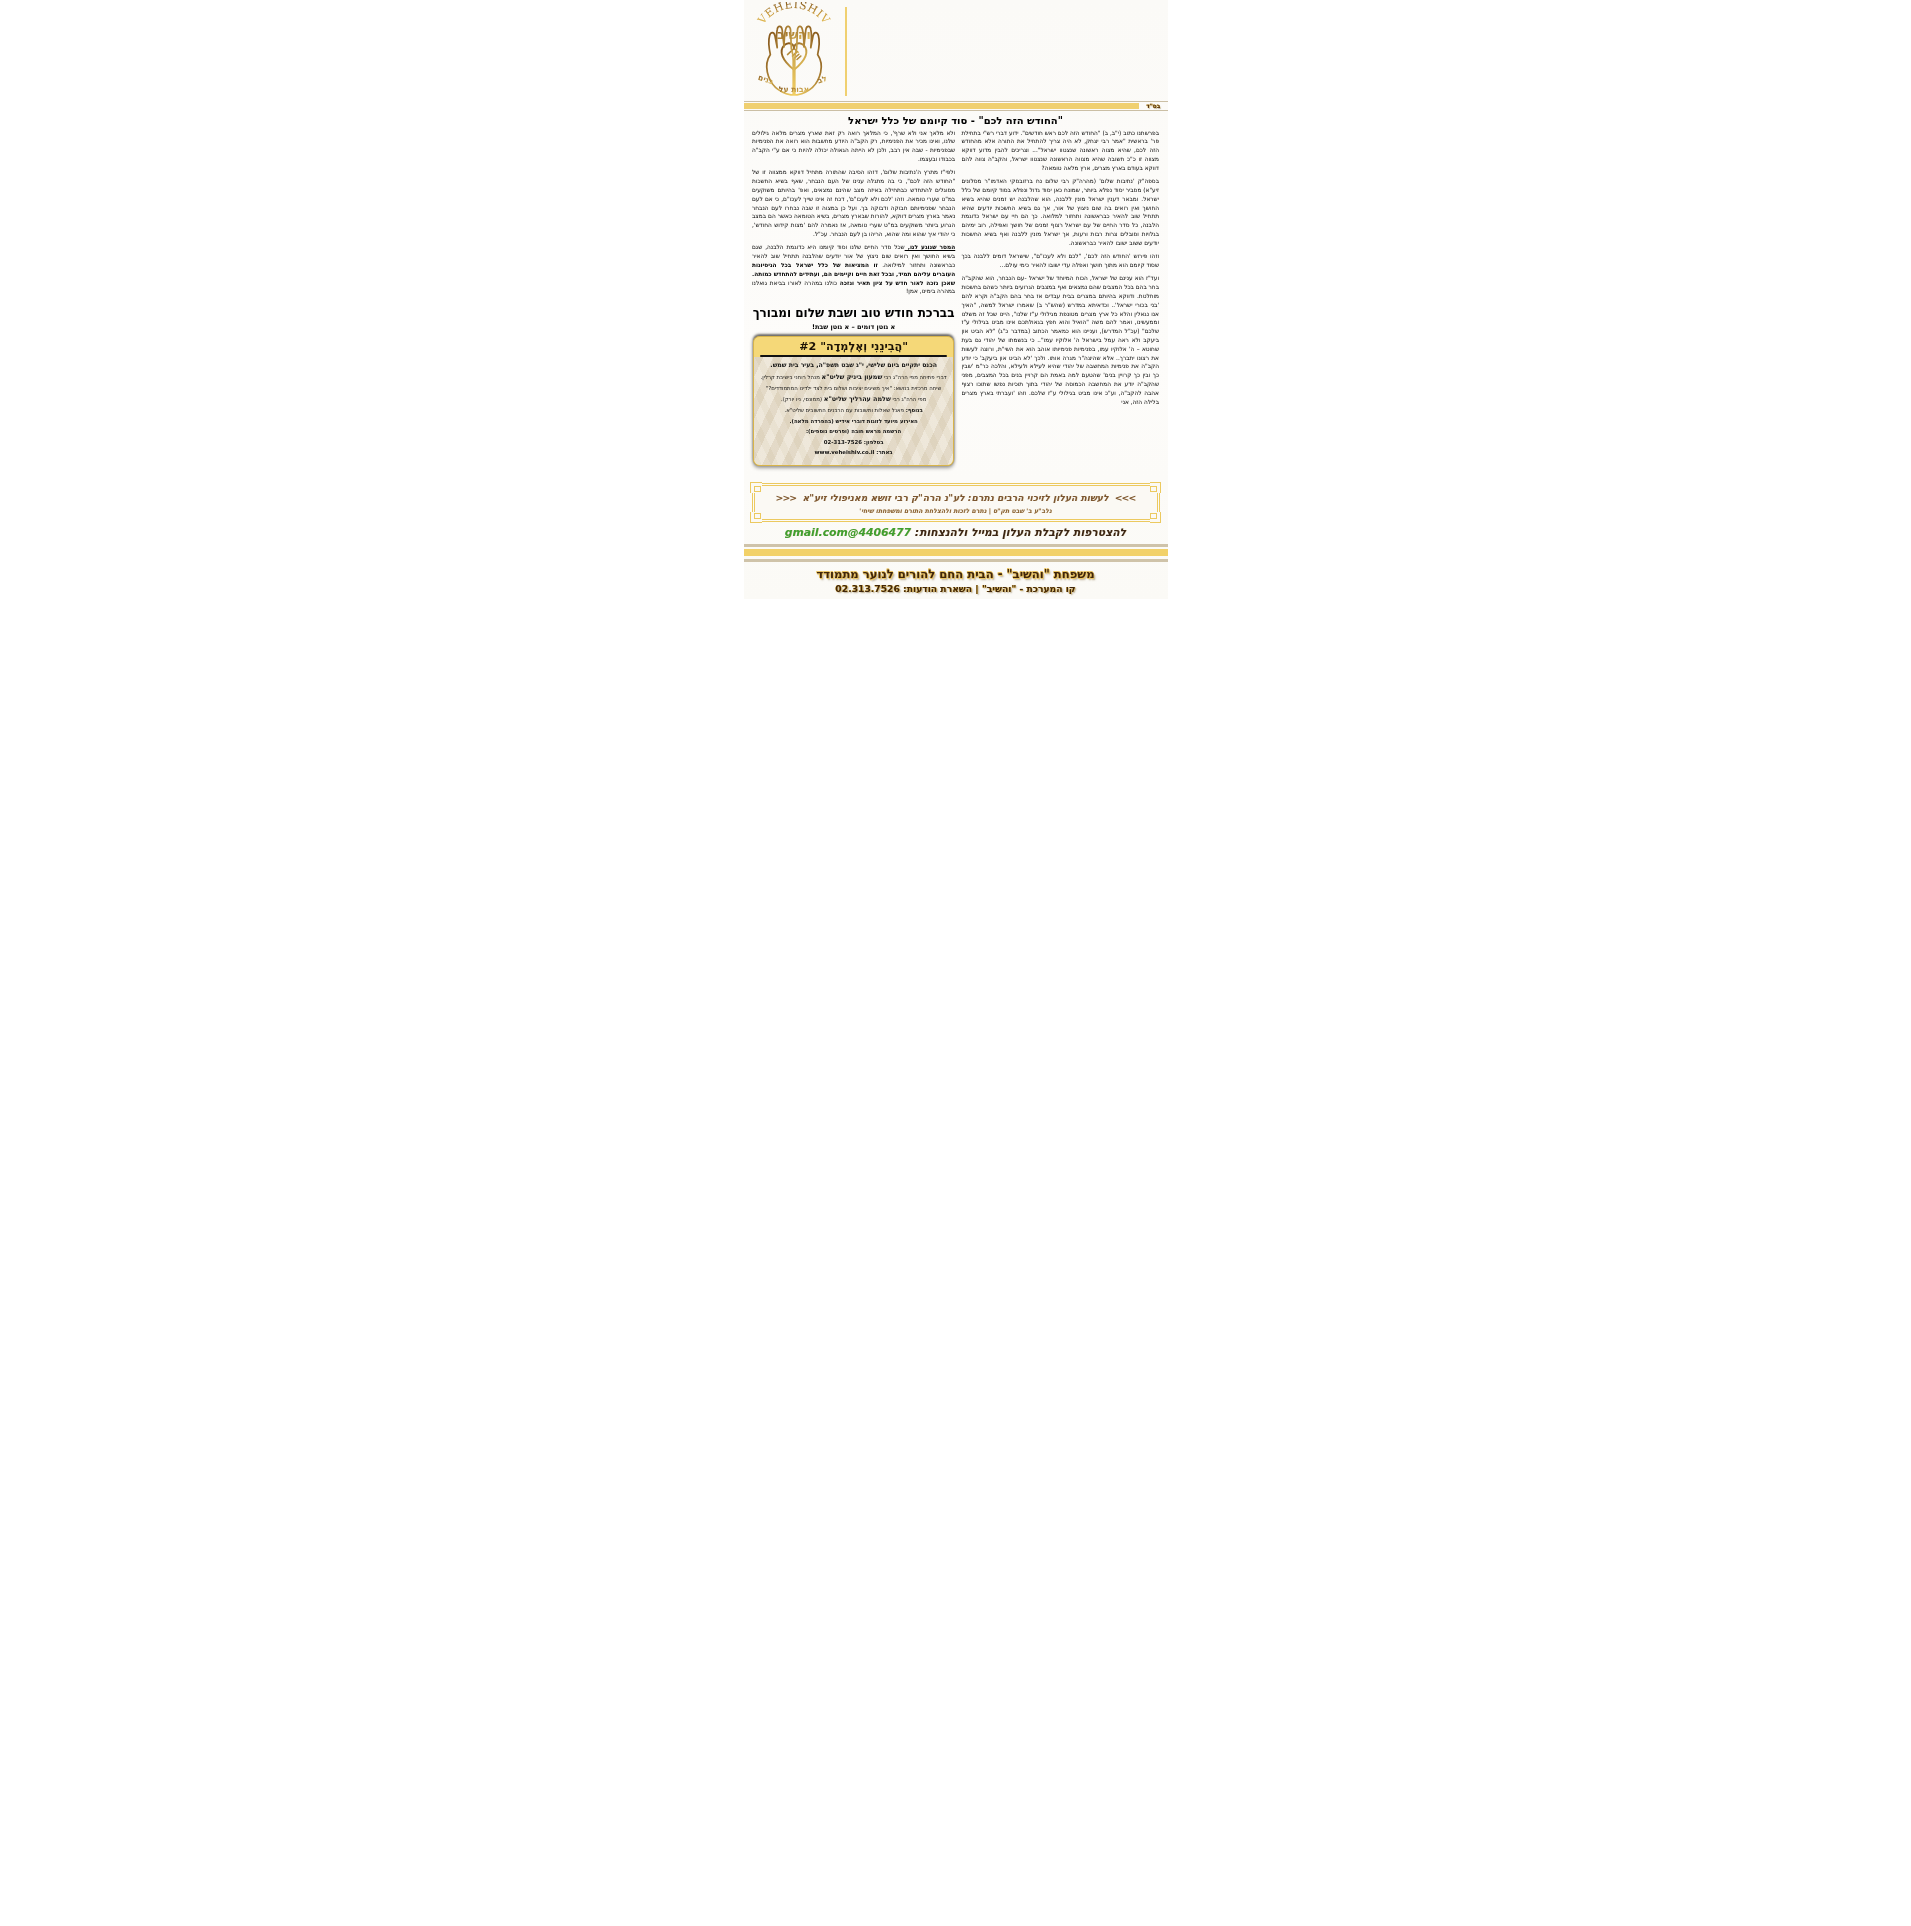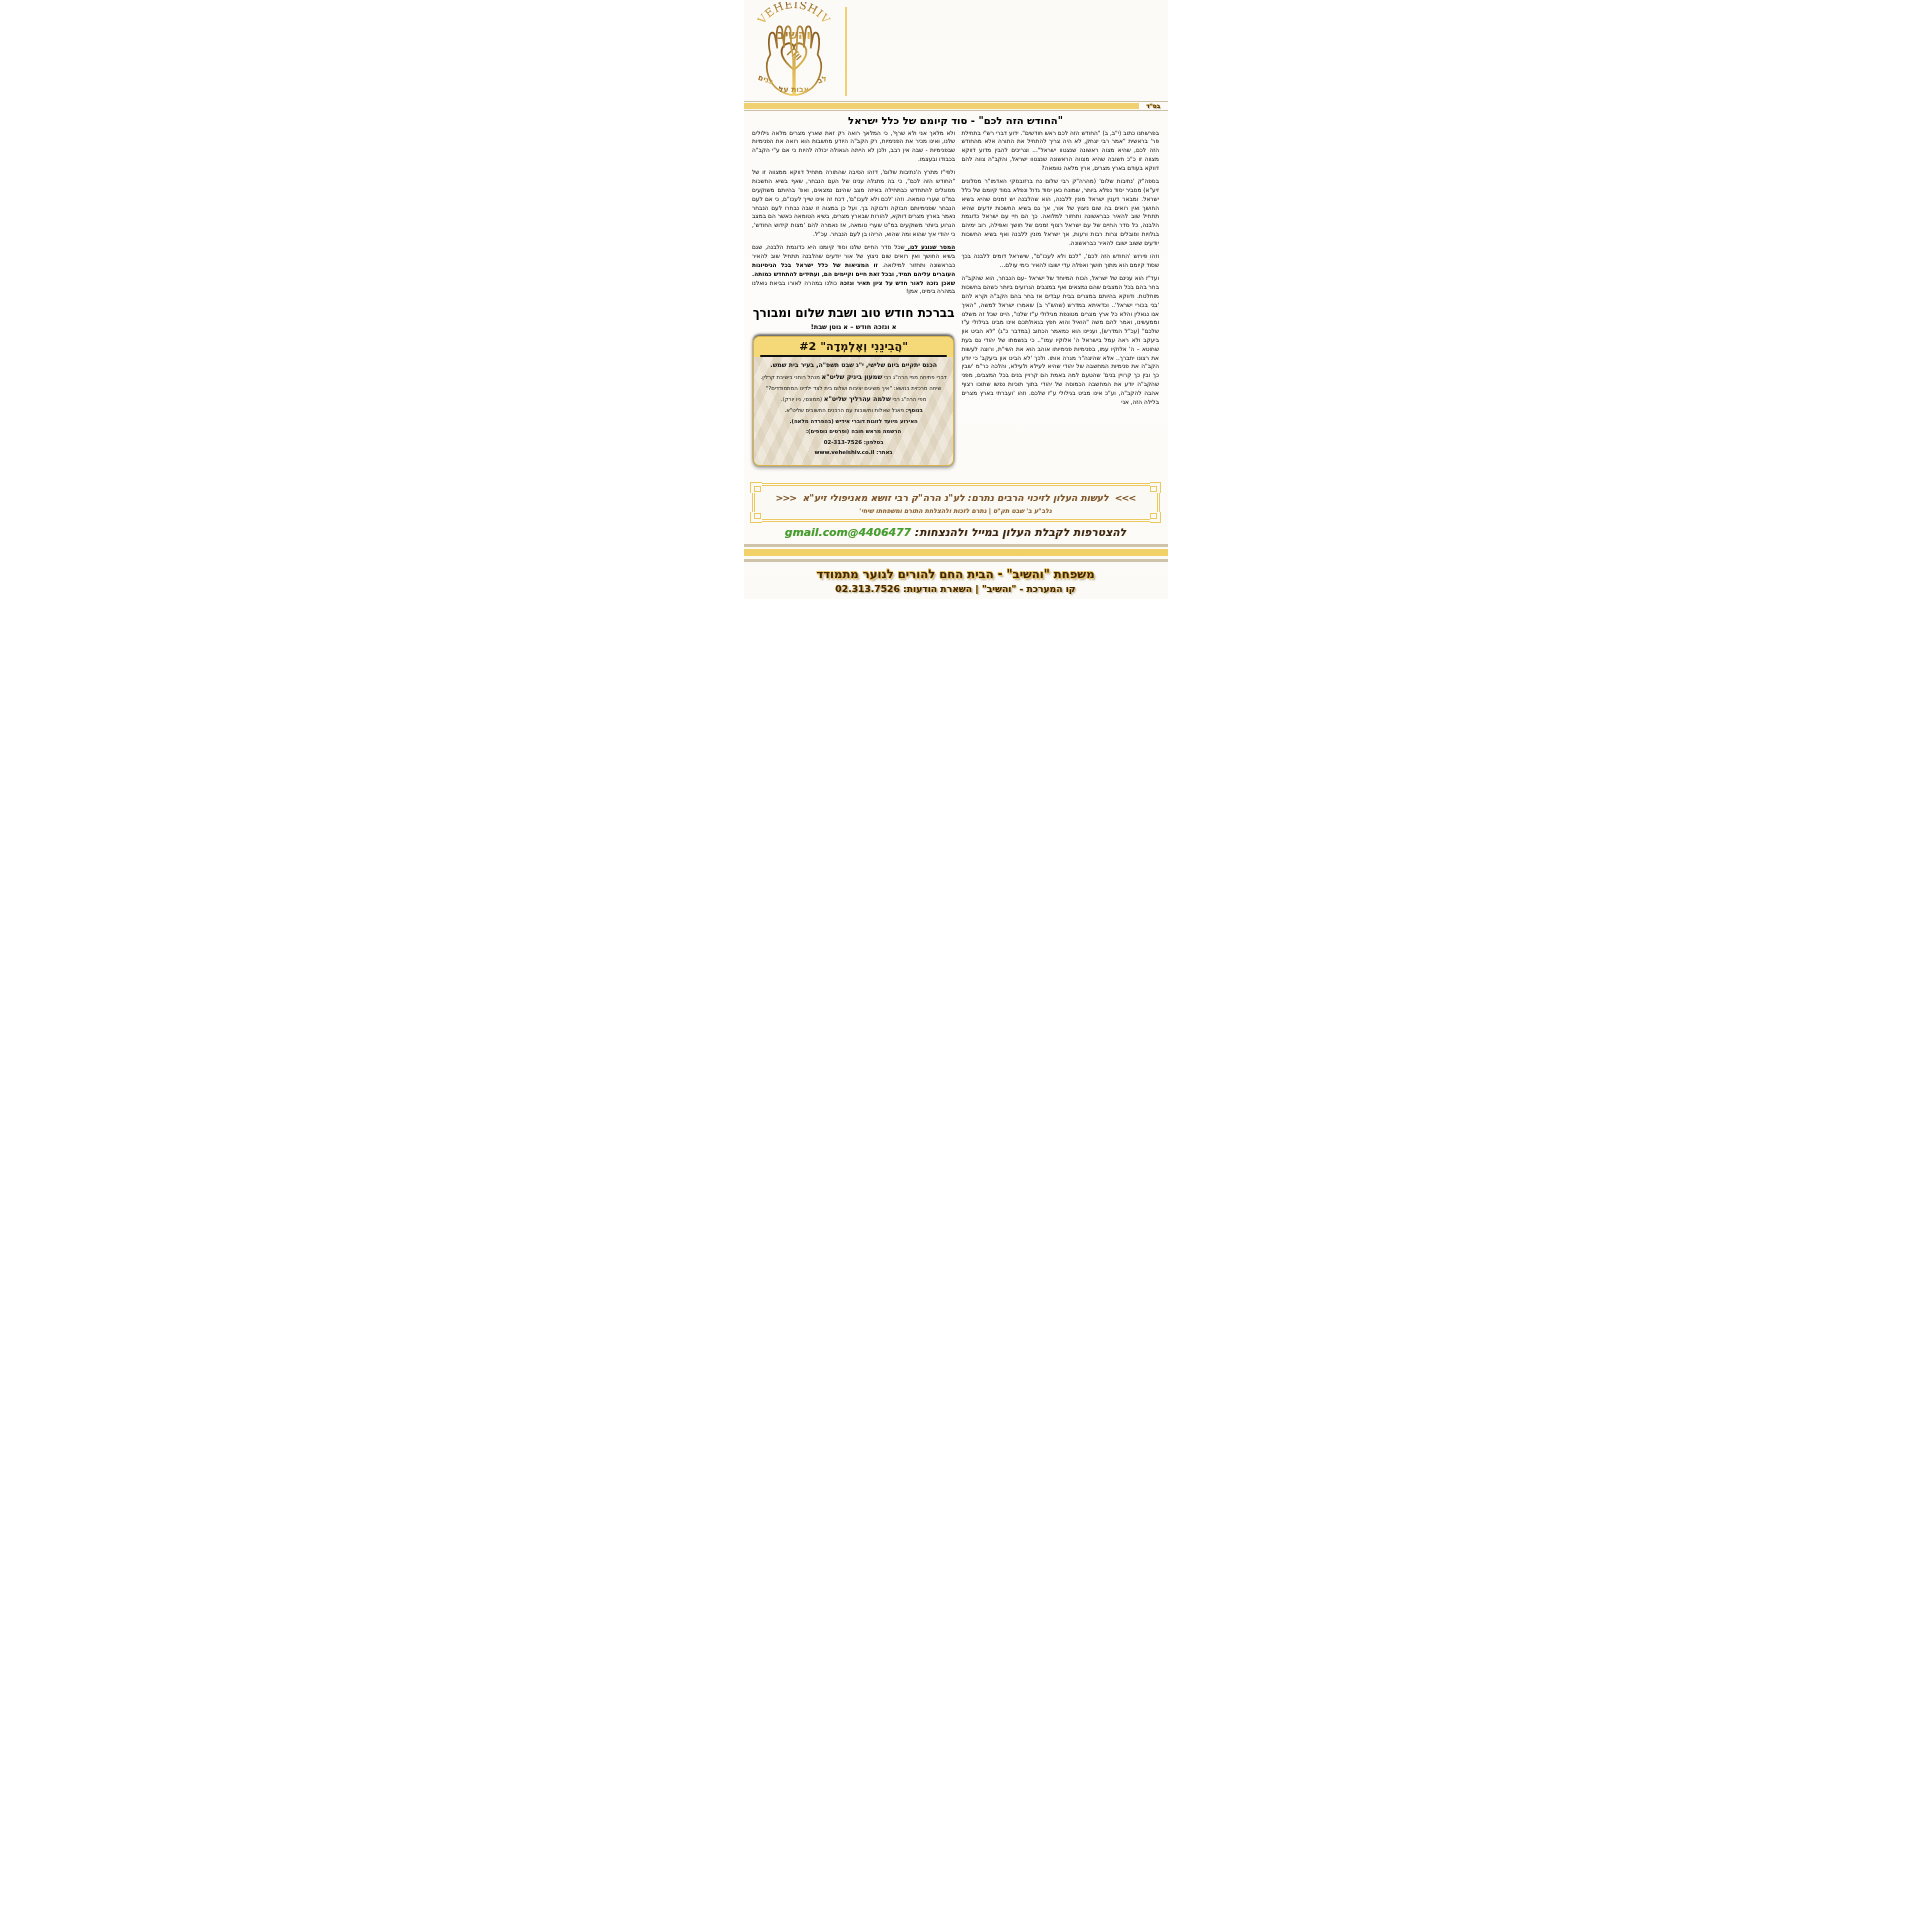--- a/index.html
+++ b/index.html
@@ -188,21 +188,21 @@
       <p>בפרשתנו כתוב (י"ב, ב) "החודש הזה לכם ראש חודשים". ידוע דברי רש"י בתחילת פר' בראשית "אמר רבי יצחק, לא היה צריך להתחיל את התורה אלא מהחודש הזה לכם, שהיא מצוה ראשונה שנצטוו ישראל"... וצריכים להבין מדוע דווקא מצווה זו כ"כ חשובה שהיא מצווה הראשונה שנצטוו ישראל, והקב"ה צווה להם דווקא בעודם בארץ מצרים, ארץ מלאה טומאה?</p>
       <p>בספה"ק 'נתיבות שלום' (מהרה"ק רבי שלום נח ברזובסקי האדמו"ר מסלונים זיע"א) מסביר יסוד נפלא ביותר, שמונח כאן יסוד גדול ונפלא בסוד קיומם של כלל ישראל. ומבאר דענין ישראל מונין ללבנה, הוא שהלבנה יש זמנים שהיא בשיא החושך ואין רואים בה שום ניצוץ של אור, אך גם בשיא החשכות יודעים שהיא תתחיל שוב להאיר כבראשונה ותחזור למלואה. כך הם חיי עם ישראל כדוגמת הלבנה, כל סדר החיים של עם ישראל רצוף זמנים של חושך ואפילה, רוב ימיהם בגלויות וסובלים צרות רבות ורעות, אך ישראל מונין ללבנה ואף בשיא החשכות יודעים ששוב ישובו להאיר כבראשונה.</p>
       <p>וזהו פירוש 'החודש הזה לכם', "לכם ולא לעכו"ם", שישראל דומים ללבנה בכך שסוד קיומם הוא מתוך חושך ואפלה עדי ישובו להאיר כימי עולם...</p>
       <p>ועד"ז הוא ענינם של ישראל, הכוח המיוחד של ישראל -עם הנבחר, הוא שהקב"ה בחר בהם בכל המצבים שהם נמצאים ואף במצבים הגרועים ביותר כשהם בחשכות מוחלטת. ודווקא בהיותם במצרים בבית עבדים אז בחר בהם הקב"ה וקרא להם 'בני בכורי ישראל'.. וכדאיתא במדרש (שהש"ר ב) שאמרו ישראל למשה, "האיך אנו נגאלין והלא כל ארץ מצרים מטונפת מגילולי ע"ז שלנו", היינו שכל זה משלנו וממעשינו, ואמר להם משה "הואיל והוא חפץ בגאולתכם אינו מביט בגילולי ע"ז שלכם" (עכ"ל המדרש), ועניינו הוא כמאמר הכתוב (במדבר כ"ג) "לא הביט און ביעקב ולא ראה עמל בישראל ה' אלוקיו עמו".. כי בנשמתו של יהודי גם בעת שחוטא – ה' אלוקיו עמו, בפנימיות פנימיותו אוהב הוא את השי"ת, ורוצה לעשות את רצונו יתברך.. אלא שהיצה"ר מגרה אותו. ולכך 'לא הביט און ביעקב' כי יודע הקב"ה את פנימיות המחשבה של יהודי שהיא לעילא ולעילא, והלכה כר"מ 'שבין כך ובין כך קרויין בנים' שהטעם למה באמת הם קרויין בנים בכל המצבים, מפני שהקב"ה יודע את המחשבה הכמוסה של יהודי בתוך תוכיות נפשו שתוכו רצוף אהבה להקב"ה, וע"כ אינו מביט בגילולי ע"ז שלכם. וזהו 'ועברתי בארץ מצרים בלילה הזה, אני</p>
     </div>
     <div class="col col-left">
       <p>ולא מלאך אני ולא שרף', כי המלאך רואה רק זאת שארץ מצרים מלאה גילולים שלנו, ואינו מכיר את הפנימיות, רק הקב"ה היודע מחשבות הוא רואה את הפנימיות שבפנימיות - שבה אין רבב, ולכן לא הייתה הגאולה יכולה להיות כי אם ע"י הקב"ה בכבודו ובעצמו.</p>
       <p>ולפי"ז מתרץ ה'נתיבות שלום', דזהו הסיבה שהתורה מתחיל דווקא ממצווה זו של "החודש הזה לכם", כי בה מתגלה ענינו של העם הנבחר, שאף בשיא החשכות מסוגלים להתחדש כבתחילה באיזה מצב שהינם נמצאים, ואפ' בהיותם משוקעים במ"ט שערי טומאה. וזהו 'לכם ולא לעכו"ם', דכח זה אינו שייך לעכו"ם, כי אם לעם הנבחר שפנימיותם חבוקה ודבוקה בך. ועל כן במצוה זו שבה נבחרו לעם הנבחר נאמר בארץ מצרים דווקא, להורות שבארץ מצרים, בשיא הטומאה כאשר הם במצב הגרוע ביותר משוקעים במ"ט שערי טומאה, אז נאמרה להם 'מצות קידוש החודש', כי יהודי איך שהוא ומה שהוא, הריהו בן לעם הנבחר. עכ"ל.</p>
       <p><span class="u b">המסר שנוגע לנו, </span><span>שכל סדר החיים שלנו וסוד קיומנו היא כדוגמת הלבנה, שגם בשיא החושך ואין רואים שום ניצוץ של אור יודעים שהלבנה תתחיל שוב להאיר כבראשונה ותחזור למילואה. </span><span class="b">זו המציאות של כלל ישראל בכל הניסיונות העוברים עליהם תמיד, ובכל זאת חיים וקיימים הם, ועתידים להתחדש כמותה. שאכן נזכה לאור חדש על ציון תאיר ונזכה </span><span>כולנו במהרה לאורו בביאת גואלנו במהרה בימינו, אמן!</span></p>
       <div class="blessing">בברכת חודש טוב ושבת שלום ומבורך</div>
-      <div class="blessing2">א ונזכה חודש – א גוטן שבת!</div>
+      <div class="blessing2">א גוטן דומים – א גוטן שבת!</div>
 
       <div class="event-box">
         <div class="event-title">"הֲבִינֵנִי וְאֶלְמְדָה" #2</div>
         <div class="event-divider"></div>
         <div class="event-body">
           <div class="ev-line ev-big">הכנס יתקיים ביום שלישי, י"ג שבט תשפ"ה, בעיר בית שמש.</div>
           <div class="ev-line"><span>דברי פתיחה מפי הרה"ג רבי </span><span class="ev-name">שמעון ביניק שליט"א</span><span> מנהל רוחני בישיבת קרלין.</span></div>
           <div class="ev-line">שיחה מרכזית בנושא: "איך משיגים יציבות ושלום בית לצד ילדינו המתמודדים?"</div>
           <div class="ev-line"><span>מפי הרה"ג רבי </span><span class="ev-name">שלמה עהרליך שליט"א</span><span> (ממונסי, ניו יורק).</span></div>
           <div class="ev-line"><span class="ev-strong">בנוסף:</span><span> פאנל שאלות ותשובות עם הרבנים החשובים שליט"א.</span></div>

